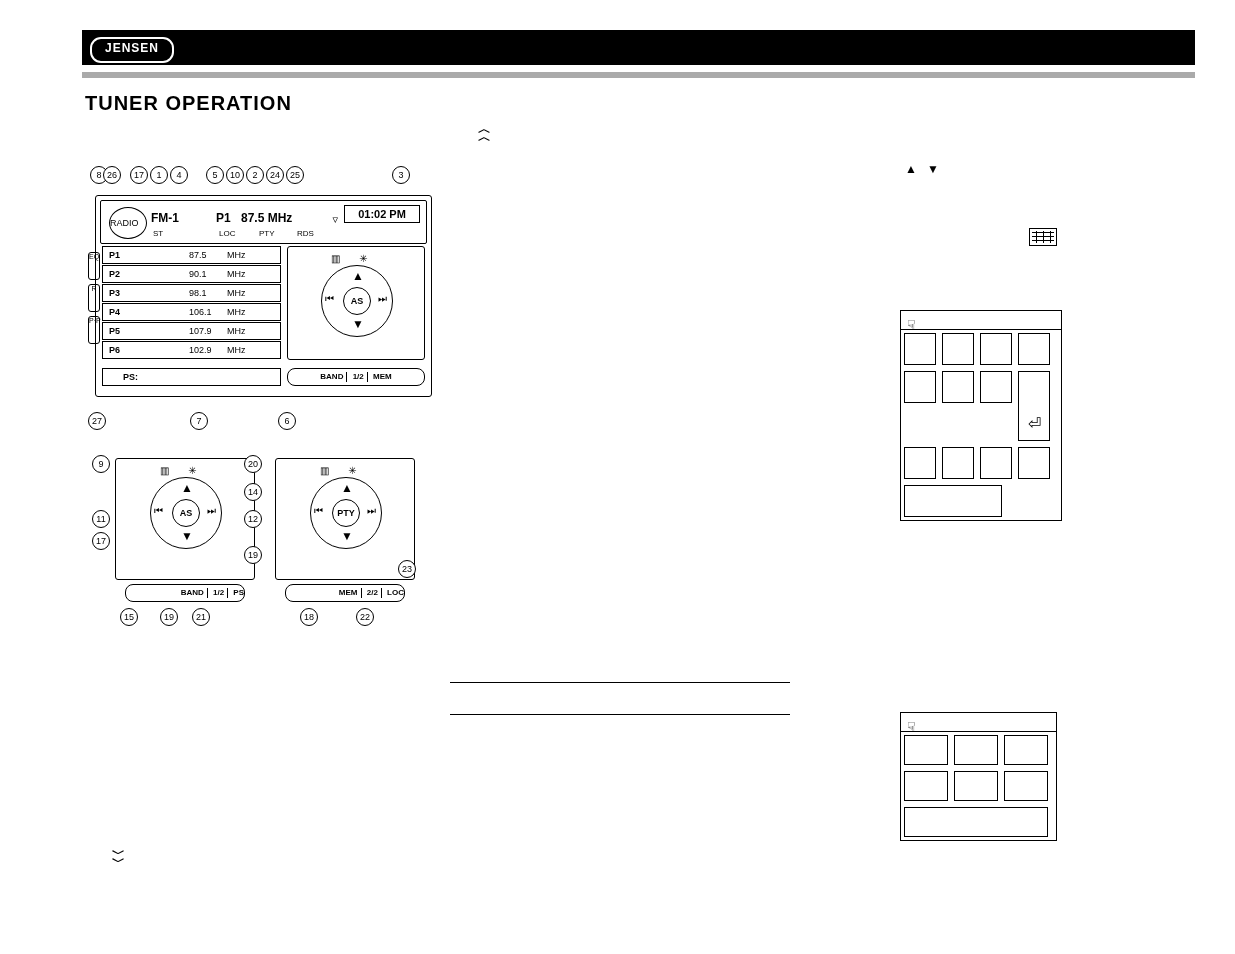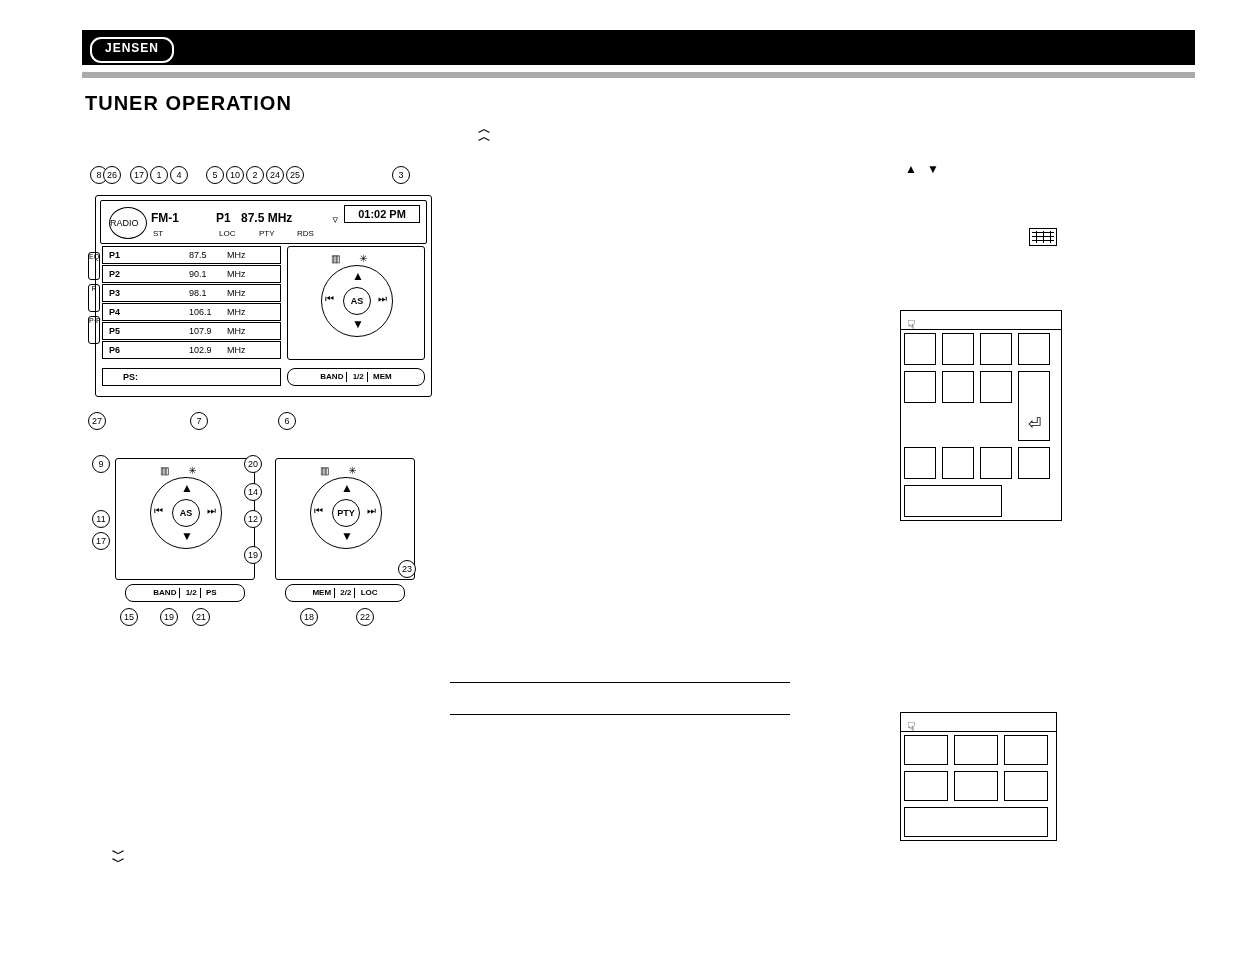--- a/index.html
+++ b/index.html
@@ -46,21 +46,21 @@
   .dpad .ctr{position:absolute;left:32px;top:32px;width:26px;height:26px;border:1px solid #000;border-radius:50%;font:bold 9px/26px Arial;text-align:center}
   .dpad .arrU{position:absolute;left:41px;top:14px;font:12px Arial}
   .dpad .arrD{position:absolute;left:41px;bottom:14px;font:12px Arial}
   .dpad .arrL{position:absolute;left:14px;top:38px;font:10px Arial}
   .dpad .arrR{position:absolute;right:14px;top:38px;font:10px Arial}
   .dpad .topicons{position:absolute;left:20px;top:-2px;font:10px Arial;letter-spacing:8px}
 
   
   .card{position:absolute;width:140px;height:150px}
   .card .frame{position:absolute;left:0;right:0;top:6px;bottom:22px;border:1px solid #000;border-radius:3px}
-  .card .pill{position:absolute;left:10px;right:10px;bottom:0;height:16px;border:1px solid #000;border-radius:8px;font:bold 8px/16px Arial;text-align:center}
+  .card .pill{position:absolute;left:10px;right:10px;bottom:0;height:16px;border:1px solid #000;border-radius:8px;font:bold 8px/16px Arial;text-align:right}
 
   
   .co{position:absolute;width:16px;height:16px;border:1px solid #000;border-radius:50%;font:9px/16px Arial;text-align:center;background:#fff}
 
   
   .kpad{position:absolute;width:160px;border:1px solid #000}
   .kp-top{height:18px;border-bottom:1px solid #000}
   .kp-grid{display:flex;flex-wrap:wrap}
   .kp-cell{border:1px solid #000;margin:3px;box-sizing:border-box;background:#fff}
   .kp4 .kp-cell{width:32px;height:32px}

